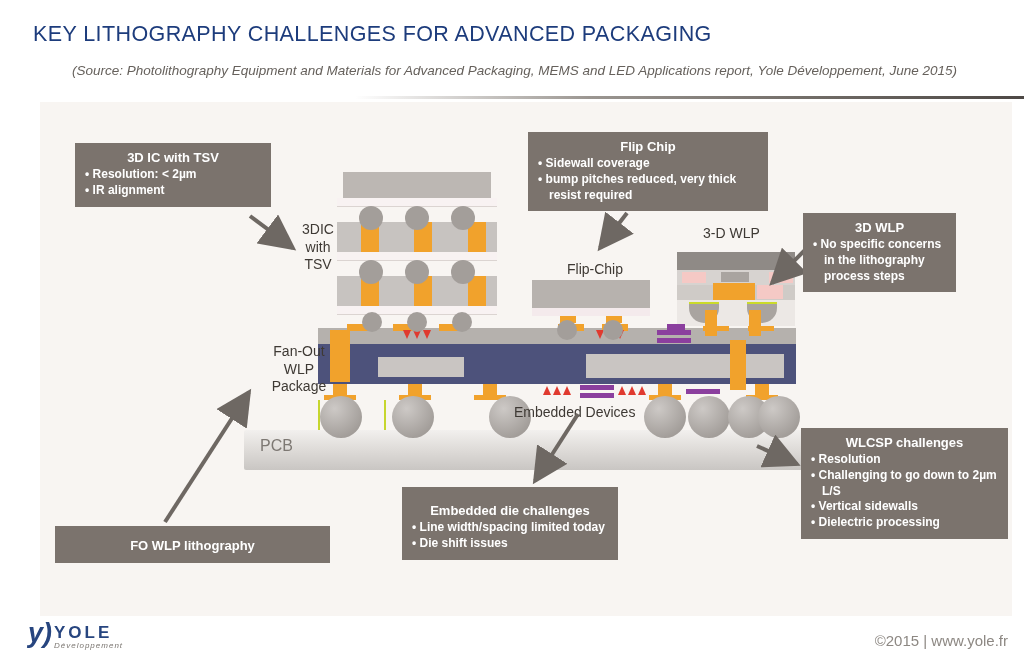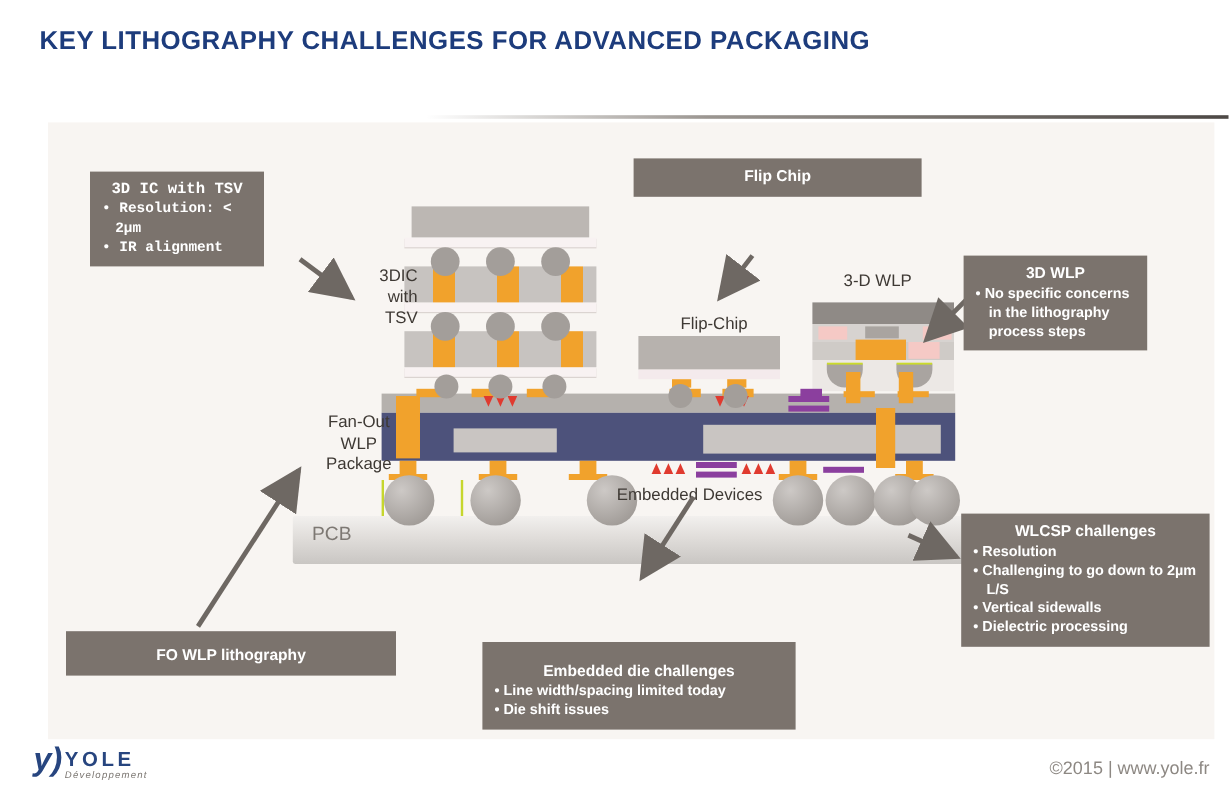--- a/index.html
+++ b/index.html
@@ -1,20 +1,20 @@
 <!DOCTYPE html>
 <html><head>
 <meta charset="utf-8">
 <style>
   html,body{margin:0;padding:0;background:#ffffff;}
   #slide{position:relative;width:1024px;height:667px;background:#ffffff;overflow:hidden;
          font-family:"Liberation Sans",sans-serif;}
 
   
-  .title{position:absolute;left:33px;top:22px;font-size:21.5px;font-weight:700;
+  .title{position:absolute;left:33px;top:22px;font-size:21.5px;font-weight:400;
          color:#1d3c7c;letter-spacing:0.4px;}
   .source{position:absolute;left:72px;top:62px;width:945px;font-size:13.5px;font-style:italic;
           color:#66615c;line-height:1.3;}
   .divider{position:absolute;left:355px;top:96px;width:669px;height:3px;
            background:linear-gradient(to right,rgba(120,115,110,0),#9b9691 35%,#6f6a65 70%,#4d4845 100%);}
 
   
   .panel{position:absolute;left:40px;top:102px;width:972px;height:514px;background:#f8f5f2;}
 
   
@@ -95,80 +95,85 @@
   .logo-yole{color:#27457f;font-weight:700;font-size:17px;letter-spacing:3px;line-height:1;}
   .logo-dev{color:#7a7570;font-size:8px;font-style:italic;letter-spacing:1px;}
   .copyright{position:absolute;right:16px;top:632px;font-size:15px;color:#8d8883;z-index:6;}
 </style>
 </head>
 <body>
 
 <div id="slide">
 
   <div class="title">KEY LITHOGRAPHY CHALLENGES FOR ADVANCED PACKAGING</div>
+  <div class="source">(Source: Photolithography Equipment and Materials for Advanced Packaging, MEMS and LED Applications report, Yole Développement, June 2015)</div>
   <div class="divider"></div>
 
   <div class="panel"></div>
 
   <svg class="arrows" width="1024" height="667" viewBox="0 0 1024 667">
     <defs>
       <marker id="ah" markerWidth="10" markerHeight="9" refX="8" refY="4.5" orient="auto">
         <path d="M0,0 L9,4.5 L0,9 z" fill="#6e6863"></path>
       </marker>
     </defs>
     <line x1="250" y1="216" x2="293" y2="248" stroke="#6e6863" stroke-width="4" marker-end="url(#ah)"></line>
     <line x1="627" y1="213" x2="600" y2="248" stroke="#6e6863" stroke-width="4" marker-end="url(#ah)"></line>
     <line x1="812" y1="243" x2="772" y2="283" stroke="#6e6863" stroke-width="4" marker-end="url(#ah)"></line>
     <line x1="165" y1="522" x2="249" y2="392" stroke="#6e6863" stroke-width="4" marker-end="url(#ah)"></line>
     <line x1="578" y1="414" x2="535" y2="481" stroke="#6e6863" stroke-width="4" marker-end="url(#ah)"></line>
     <line x1="757" y1="446" x2="797" y2="464" stroke="#6e6863" stroke-width="4" marker-end="url(#ah)"></line>
   </svg>
 
-  <div class="callout" style="left:75px;top:143px;width:145px;font-family:Liberation Mono, monospace;">
+  <div class="callout" style="left:75px;top:143px;width:196px;">
     <div class="c-title">3D IC with TSV</div>
     <ul class="c-list">
       <li>Resolution: &lt; 2µm</li>
       <li>IR alignment</li>
     </ul>
   </div>
 
   <div class="callout" style="left:528px;top:132px;width:240px;">
     <div class="c-title">Flip Chip</div>
+    <ul class="c-list">
+      <li>Sidewall coverage</li>
+      <li>bump pitches reduced, very thick resist required</li>
+    </ul>
   </div>
 
   <div class="callout" style="left:803px;top:213px;width:153px;">
     <div class="c-title">3D WLP</div>
     <ul class="c-list">
       <li>No specific concerns in the lithography process steps</li>
     </ul>
   </div>
 
   <div class="callout" style="left:801px;top:428px;width:207px;">
     <div class="c-title">WLCSP challenges</div>
     <ul class="c-list">
       <li>Resolution</li>
       <li>Challenging to go down to 2µm L/S</li>
       <li>Vertical sidewalls</li>
       <li>Dielectric processing</li>
     </ul>
   </div>
 
-  <div class="callout" style="left:402px;top:487px;width:261px;padding-top:16px;margin-top:48px;">
+  <div class="callout" style="left:402px;top:487px;width:216px;padding-top:16px;">
     <div class="c-title">Embedded die challenges</div>
     <ul class="c-list">
       <li>Line width/spacing limited today</li>
       <li>Die shift issues</li>
     </ul>
   </div>
 
   <div class="callout" style="left:55px;top:526px;width:275px;padding-top:12px;">
     <div class="c-title">FO WLP lithography</div>
   </div>
 
-  <div class="dlabel pre" style="left:288px;top:221px;width:60px;text-align:right;">3DIC
+  <div class="dlabel pre" style="left:288px;top:221px;width:60px;">3DIC
 with
 TSV</div>
   <div class="dlabel" style="left:552px;top:261px;margin-left:15px;">Flip-Chip</div>
   <div class="dlabel" style="left:703px;top:225px;">3-D WLP</div>
   <div class="dlabel pre" style="left:265px;top:343px;width:68px;text-align:center;">Fan-Out
 WLP
 Package</div>
   <div class="dlabel" style="left:514px;top:404px;">Embedded Devices</div>
 
   <div class="stack">

